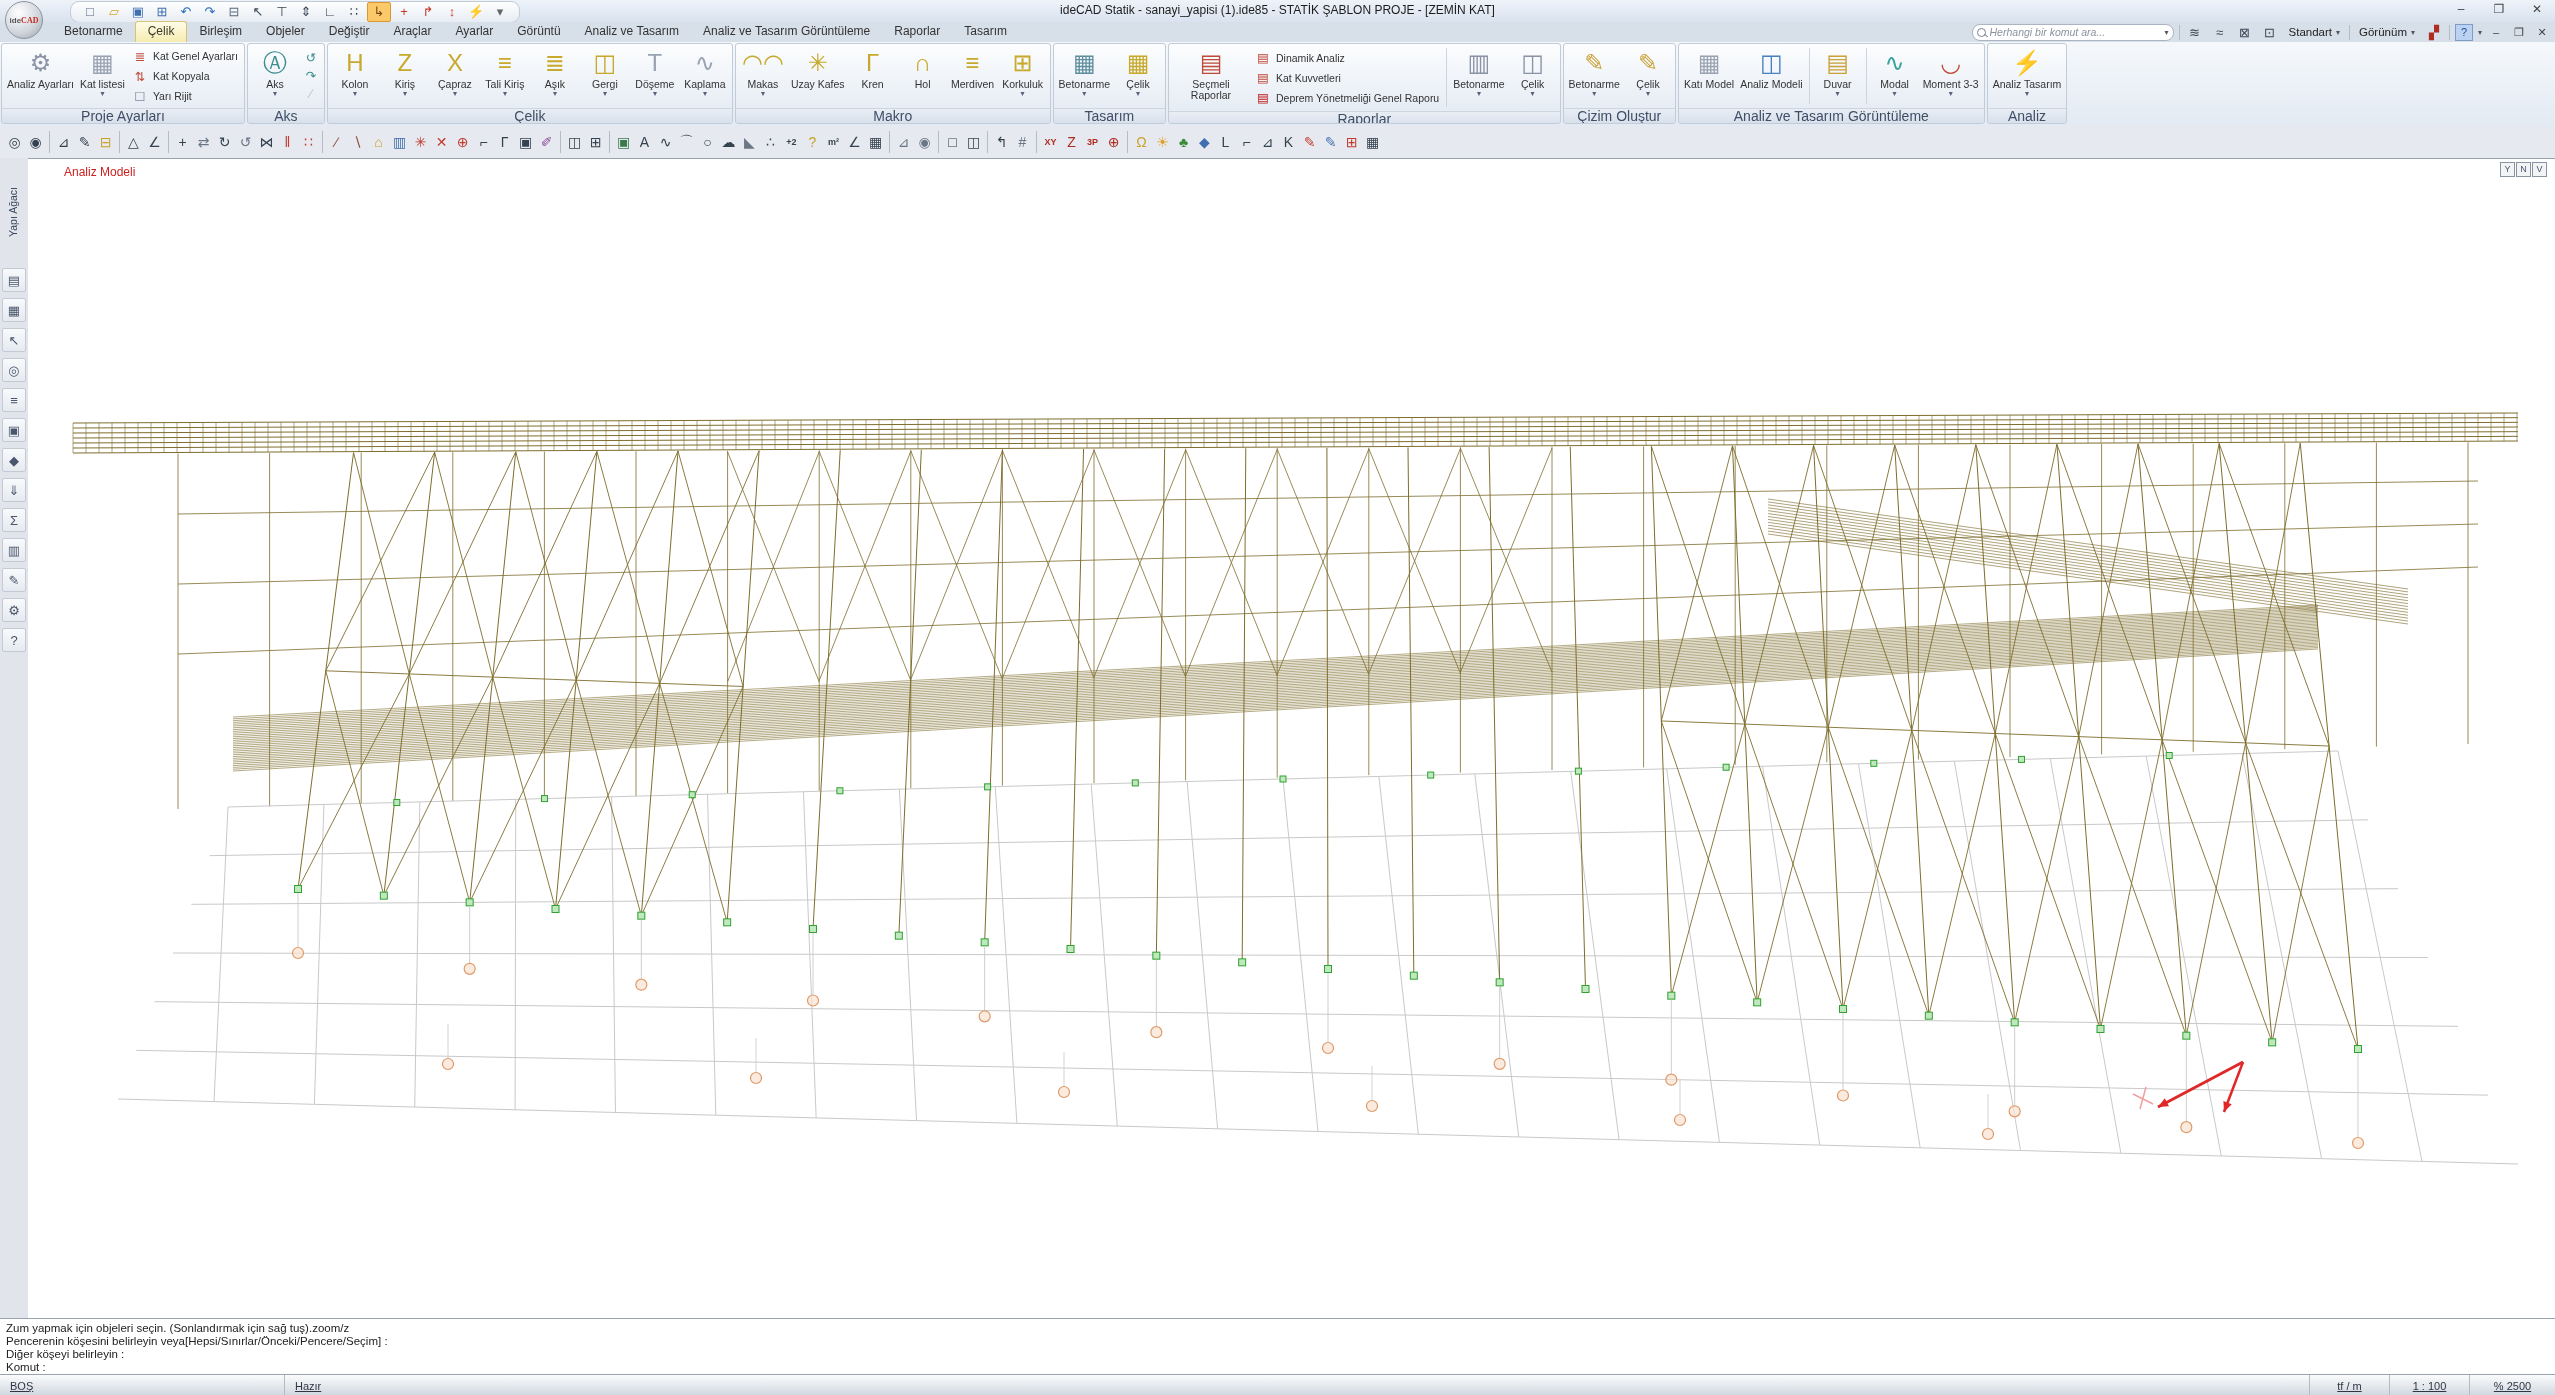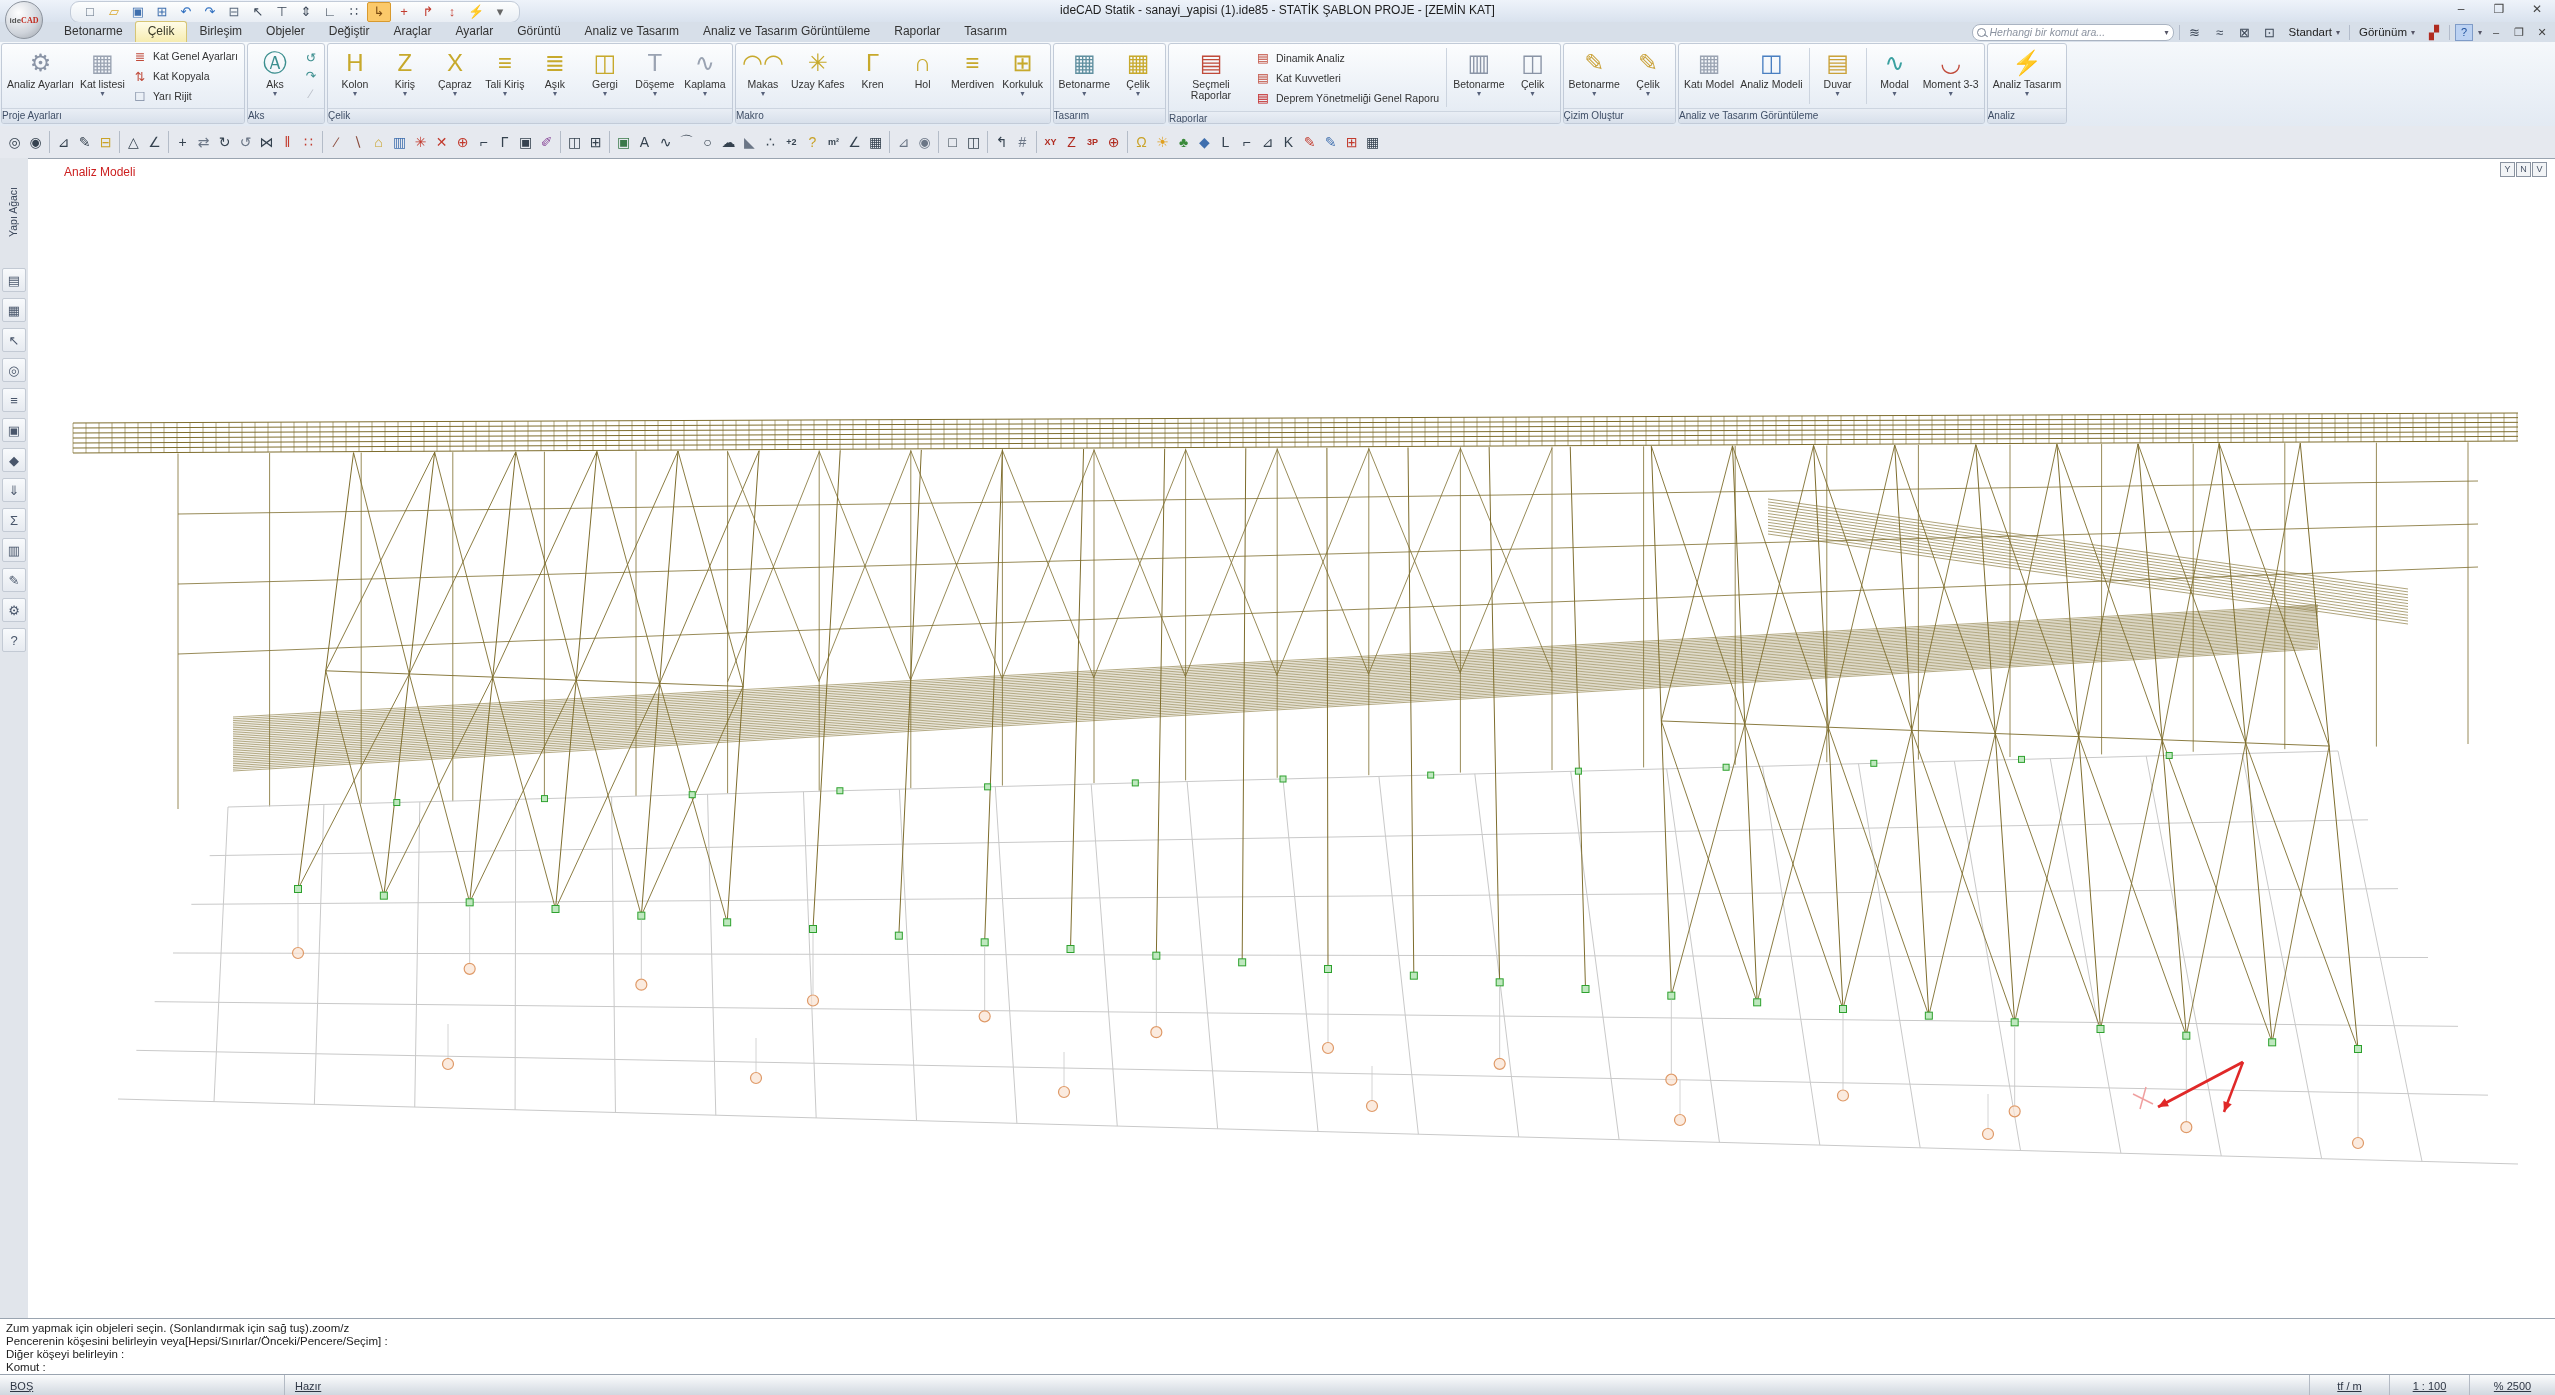--- a/index.html
+++ b/index.html
@@ -43,21 +43,21 @@
     font-size:11px;color:#1d4f9c;line-height:15px;}
   .docbtn{width:18px;text-align:center;font-size:11px;color:#444;}
 
   
   #ribbon{position:absolute;left:0;top:42px;width:2555px;height:84px;
     background:linear-gradient(#f5f8fb,#e3eaf3);border-bottom:1px solid #b7c1d0;
     display:flex;align-items:stretch;padding:0;}
   .group{display:flex;flex-direction:column;margin:1px 1px 2px 1px;border:1px solid #c2cbd8;border-radius:3px;
     background:linear-gradient(#fcfdfe,#ecf1f7 60%,#e2e9f2);overflow:hidden;}
   .gbody{display:flex;flex:1;align-items:stretch;padding:1px 2px;}
-  .glabel{height:14px;line-height:14px;font-size:10px;color:#3f4e66;
+  .glabel{height:14px;line-height:14px;font-size:14px;color:#3f4e66;text-align:center;
     background:linear-gradient(#e9eef5,#d8e0eb);border-top:1px solid #cdd5e0;}
   .bigbtn{display:flex;flex-direction:column;align-items:center;min-width:44px;max-width:74px;
     padding:2px 3px 0 3px;border-radius:3px;}
   .bicon{height:32px;font-size:24px;line-height:32px;}
   .blabel{font-size:10.5px;line-height:11px;text-align:center;color:#333;}
   .barrow{font-size:8px;color:#55607a;height:9px;line-height:8px;}
   .stack{display:flex;flex-direction:column;justify-content:center;gap:3px;padding:0 4px;}
   .srow{display:flex;align-items:center;gap:5px;height:17px;}
   .sicon{width:16px;text-align:center;font-size:12.5px;}
   .slabel{font-size:10.5px;color:#333;white-space:nowrap;}

